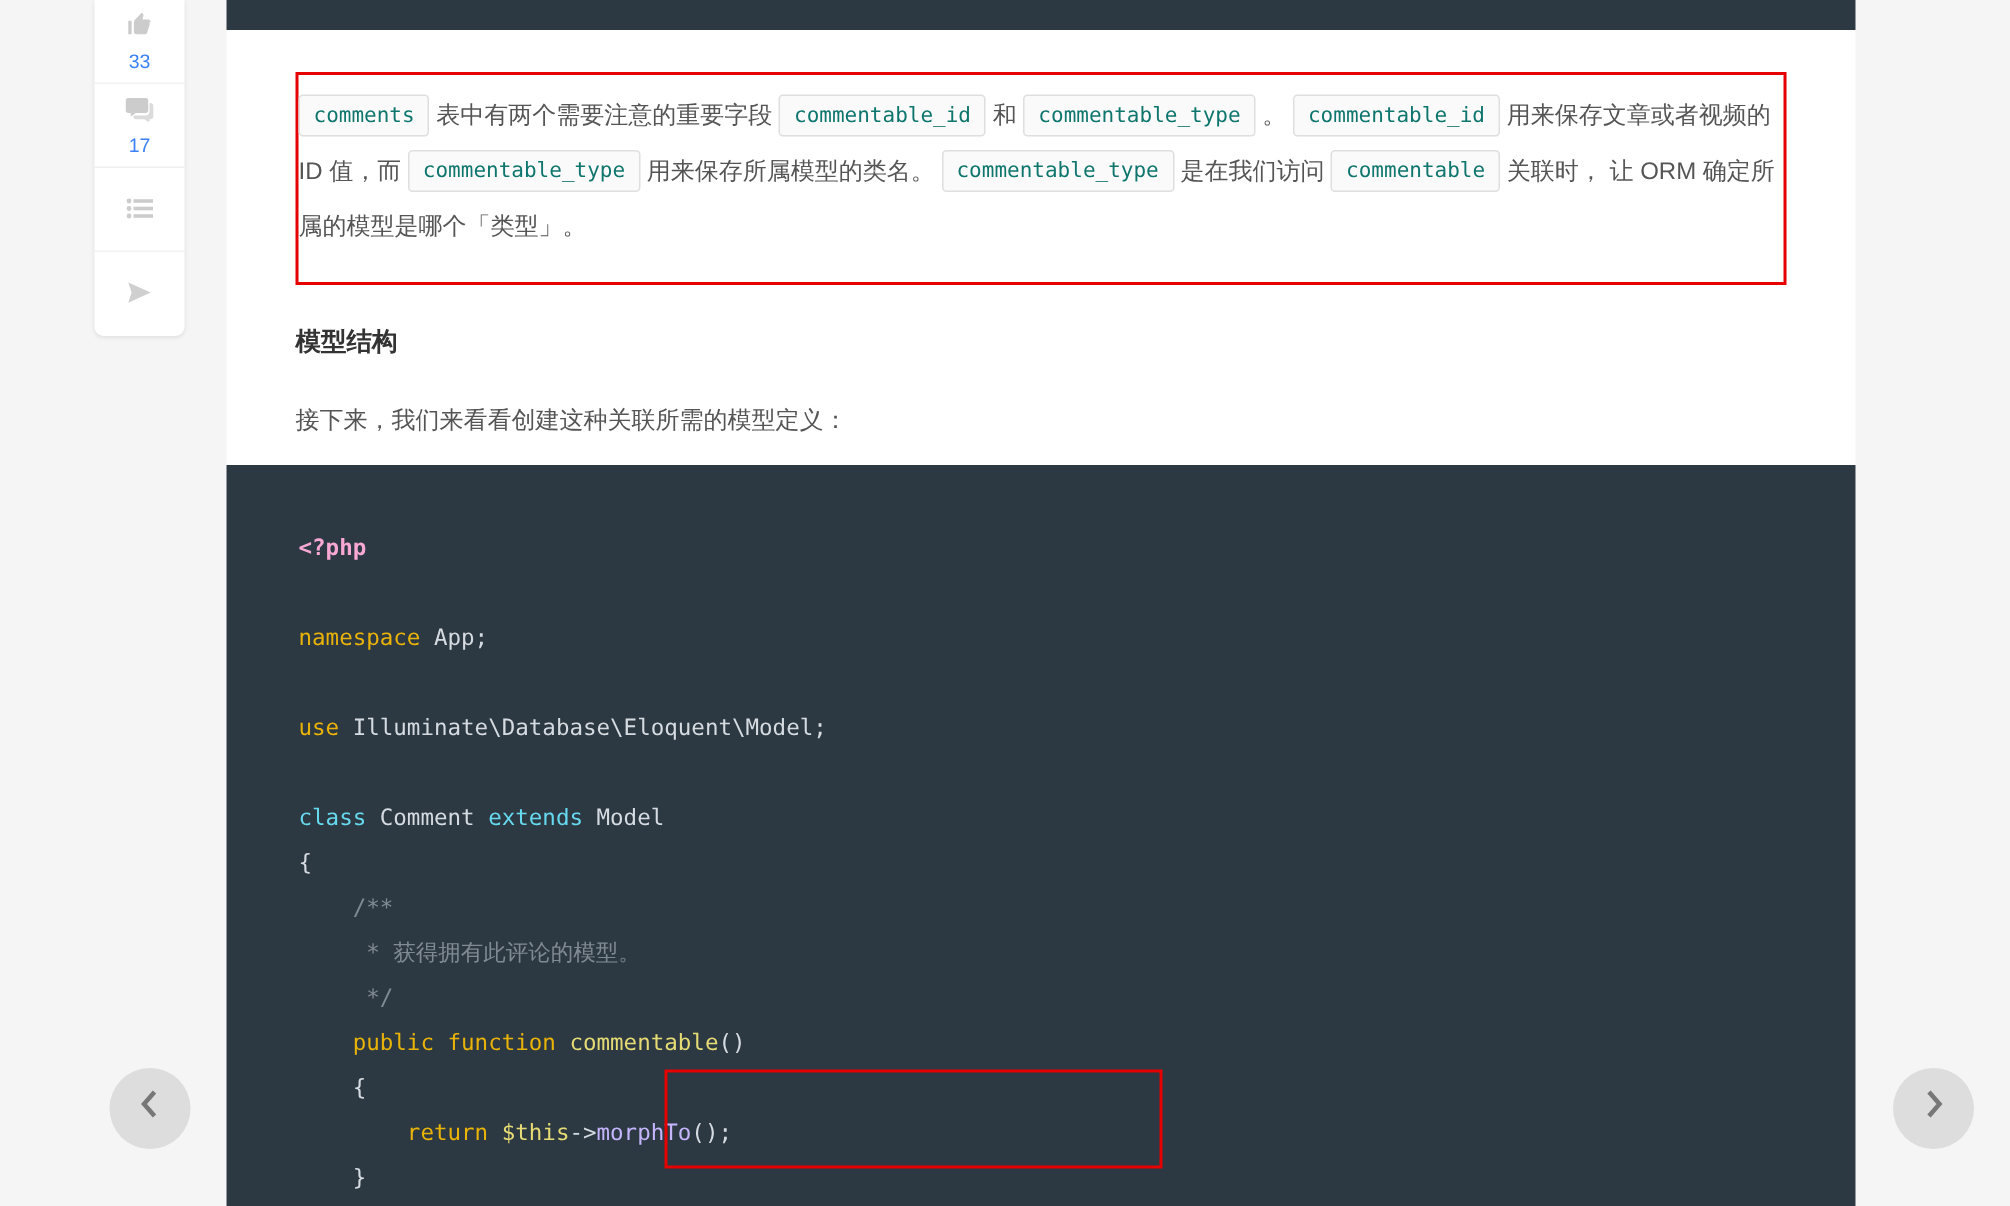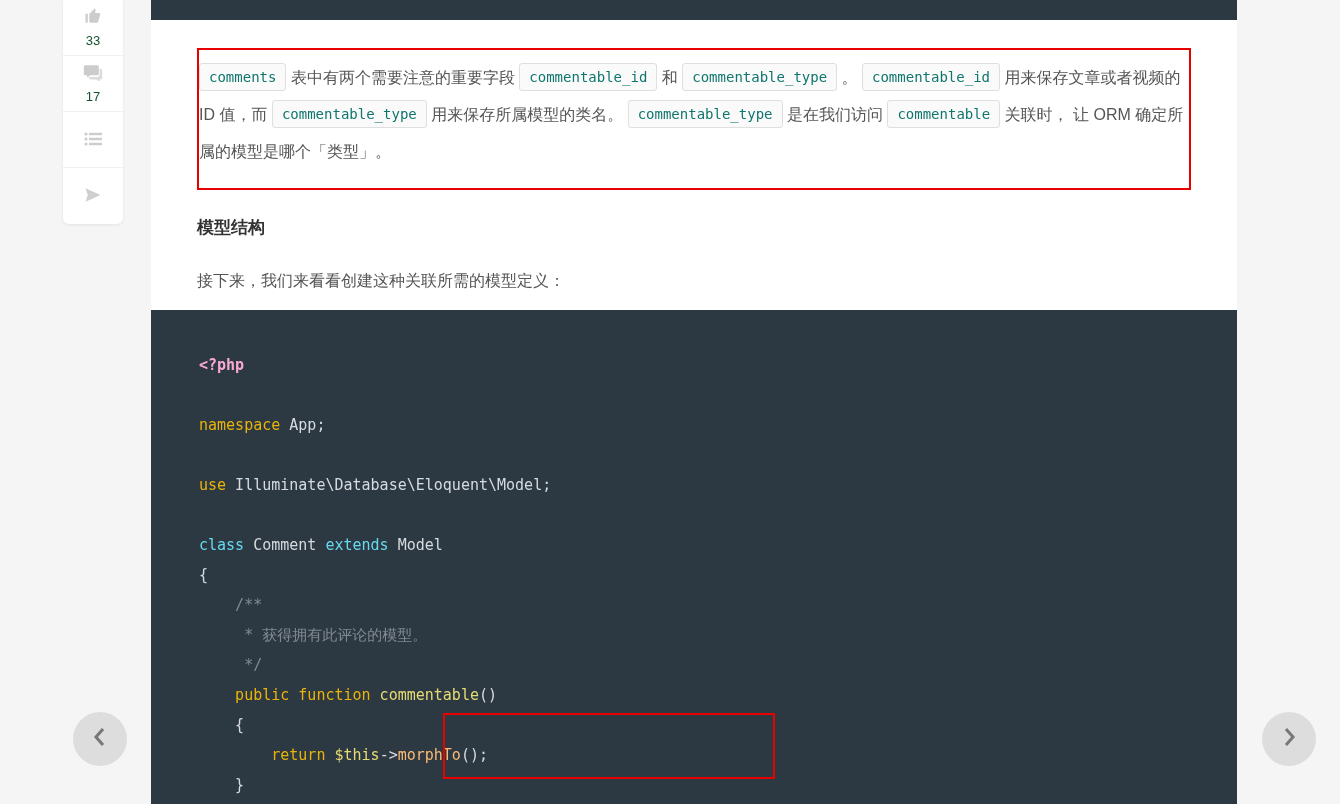--- a/index.html
+++ b/index.html
@@ -25,21 +25,21 @@
     flex-direction: column;
     align-items: center;
     justify-content: center;
     height: 56px;
     color: #bbb;
     cursor: pointer;
     border-bottom: 1px solid #f0f0f0;
   }
   .sidebar-item:last-child { border-bottom: none; }
   .sidebar-item .icn { font-size: 18px; line-height: 1; }
-  .sidebar-item .cnt { font-size: 13px; margin-top: 5px; color: #14532d; }
+  .sidebar-item .cnt { font-size: 13px; margin-top: 5px; color: #3b82f6; }
   .content-wrap {
     position: absolute;
     left: 151px;
     top: 0;
     width: 1086px;
     background: #fff;
   }
   .darkbar {
     height: 20px;
     background: #2d3942;
@@ -85,21 +85,21 @@
     color: #d5dbe0;
     white-space: pre;
     position: relative;
   }
   .c-php  { color: #f9a8d4; font-weight: bold; }
   .c-kw   { color: #eab308; }
   .c-cls  { color: #66d9ef; }
   .c-cmt  { color: #808a93; }
   .c-fn   { color: #e6db74; }
   .c-var  { color: #e6db74; }
-  .c-call { color: #fdba74; margin-top: 45px; }
+  .c-call { color: #c4b5fd; margin-top: 45px; }
   .red-inline {
     position: absolute;
     border: 2px solid #e60000;
     left: 292px;
     top: 403px;
     width: 332px;
     height: 66px;
     pointer-events: none;
   }
   .navbtn {

